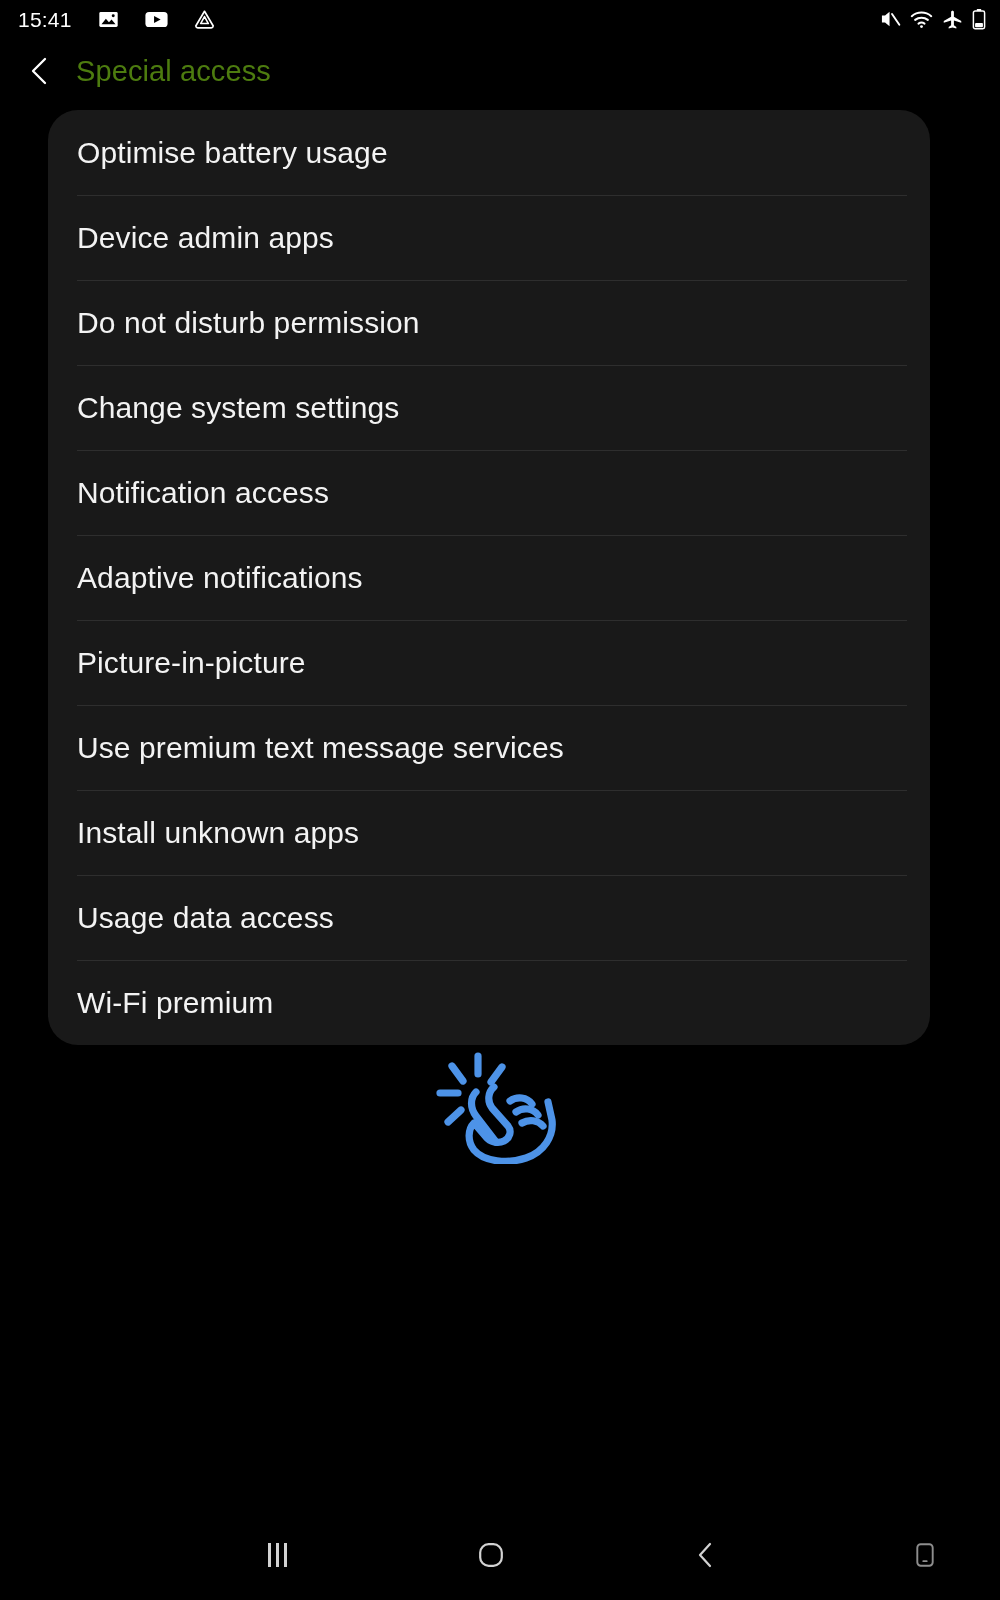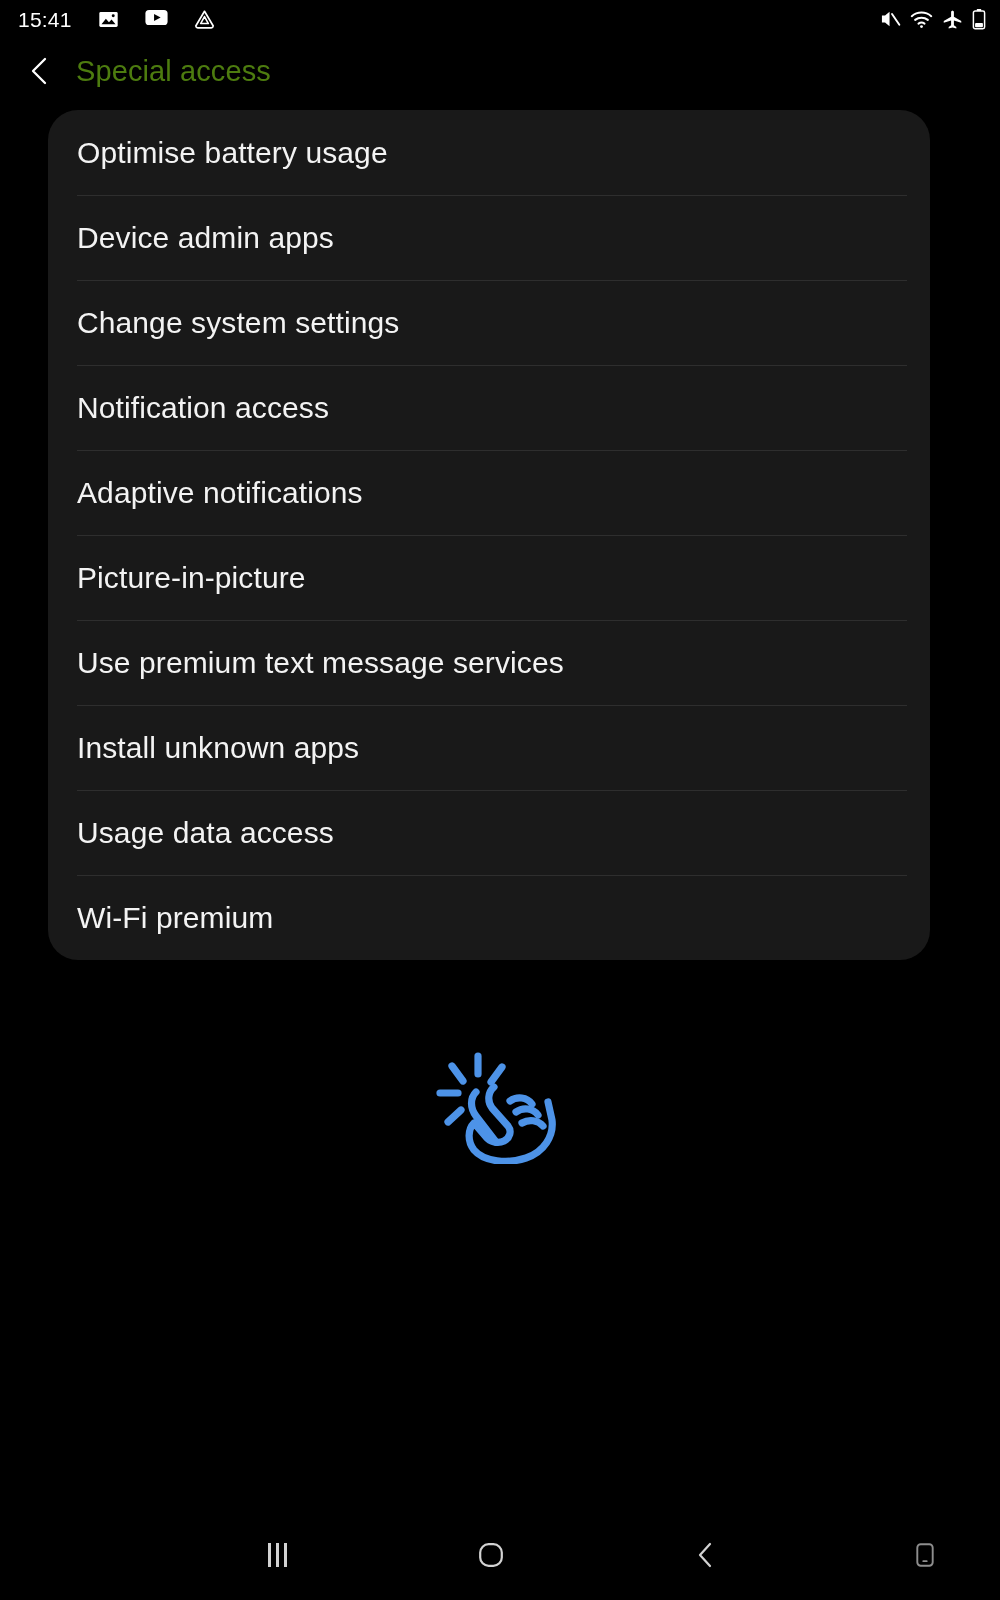--- a/index.html
+++ b/index.html
@@ -16,21 +16,21 @@
   }
 
   
   #status-bar {
     position:absolute; top:0; left:0;
     width:1000px; height:38px;
     display:flex; align-items:center;
     padding:0 14px 0 18px;
     color:#fff;
   }
-  #status-left { display:flex; gap:26px; }
+  #status-left { display:flex; align-items:center; gap:26px; }
   #status-clock {
     font-size:21px; letter-spacing:0.2px; color:#fff;
     line-height:1; font-weight:400;
   }
   #status-right { margin-left:auto; display:flex; align-items:center; gap:9px; }
   .sb-ico { display:block; }
 
   
   #action-bar {
     position:absolute; top:38px; left:0;
@@ -168,20 +168,23 @@
 
   <div id="settings-card">
 
     <div class="list-item">
       <span class="item-label">Optimise battery usage</span>
     </div>
     <div class="list-item">
       <span class="item-label">Device admin apps</span>
     </div>
     <div class="list-item">
+      <span class="item-label">Do not disturb permission</span>
+    </div>
+    <div class="list-item">
       <span class="item-label">Change system settings</span>
     </div>
     <div class="list-item">
       <span class="item-label">Notification access</span>
     </div>
     <div class="list-item">
       <span class="item-label">Adaptive notifications</span>
     </div>
     <div class="list-item">
       <span class="item-label">Picture-in-picture</span>

